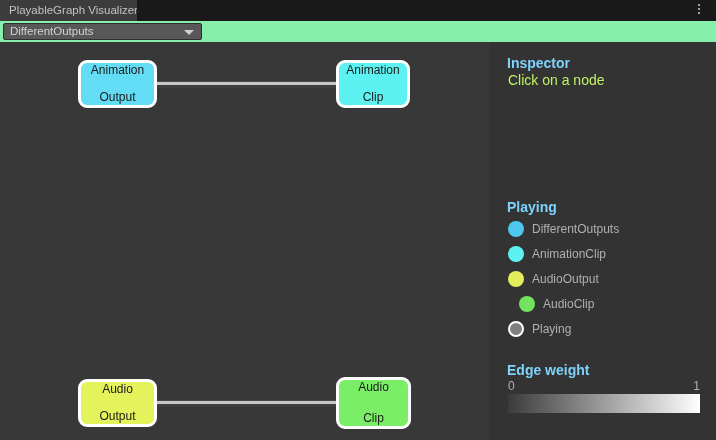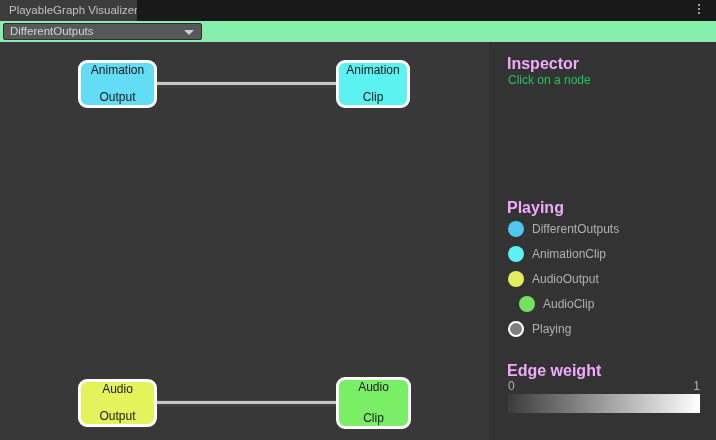--- a/index.html
+++ b/index.html
@@ -116,28 +116,28 @@
   .panel {
     position: absolute;
     left: 489px; top: 42px;
     width: 227px; height: 398px;
     background: #333333;
   }
   .panel-title {
     position: absolute;
     left: 18px;
     font-weight: bold;
-    font-size: 16px;
-    color: #f0abfc;
+    font-size: 14px;
+    color: #7dd3fc;
   }
   .panel-text {
     position: absolute;
     left: 19px;
-    font-size: 12px;
-    color: #22c55e;
+    font-size: 14px;
+    color: #bef264;
     line-height: 15px;
   }
   .legend-row {
     position: absolute;
     left: 19px;
     width: 200px; height: 18px;
   }
   .legend-dot {
     position: absolute;
     left: 0; top: 1px;

